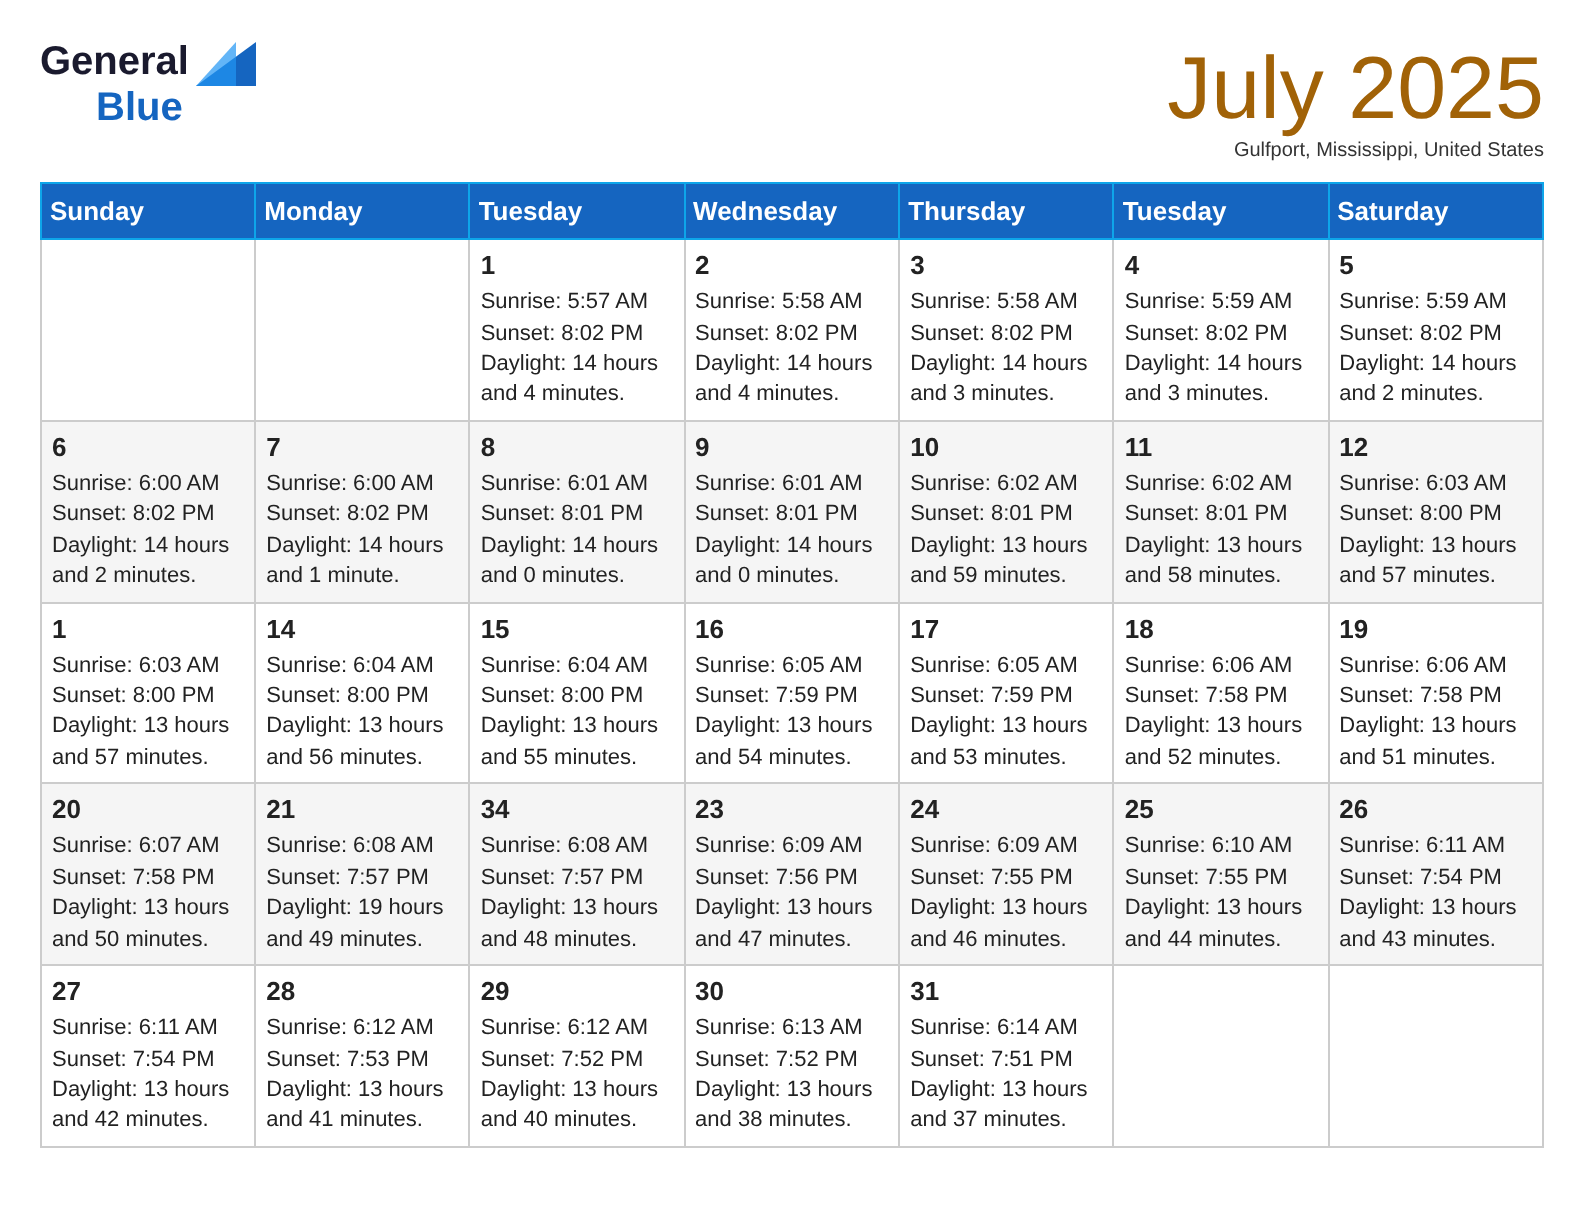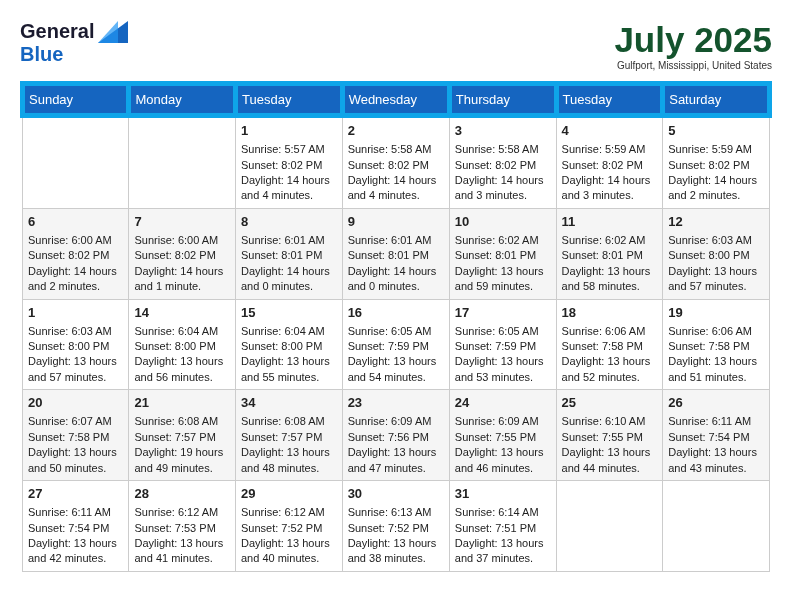--- a/index.html
+++ b/index.html
@@ -24,41 +24,41 @@
     .logo-row {
       display: flex;
       align-items: center;
       gap: 4px;
       justify-content: center;
     }
     .title-block {
       text-align: right;
     }
     .calendar-title {
-      font-size: 35px;
-      color: #14532d;
-      font-weight: bold;
+      font-size: 44px;
+      color: #a16207;
+      font-weight: normal;
     }
     .calendar-subtitle {
       font-size: 10px;
       color: #333;
     }
     table {
       width: 100%;
       border-collapse: collapse;
       font-size: 11px;
     }
     thead tr th {
       background-color: #1565c0;
       color: #fff;
       padding: 6px 4px;
       text-align: left;
       font-size: 13px;
-      font-weight: normal;
-      border: 5px solid #0ea5e9;
+      font-weight: bold;
+      border: 1px solid #0ea5e9;
     }
     tbody tr td {
       vertical-align: top;
       padding: 4px 5px;
       border: 1px solid #ccc;
       min-height: 80px;
       width: 108px;
       color: #222;
       line-height: 1.4;
     }
@@ -84,21 +84,21 @@
 <div class="header">
   <div class="logo">
     <div class="logo-row">
       <span style="font-size:20px;font-weight:bold;color:#1a1a2e;">General</span>
       <svg width="30" height="22" viewBox="0 0 30 22">
         <polygon points="0,22 30,0 30,22" fill="#1565c0"></polygon>
         <polygon points="0,22 20,0 20,22" fill="#2196f3" opacity="0.7"></polygon>
       </svg>
     </div>
     <div>
-      <span style="font-size:20px;font-weight:bold;color:#1565c0;">Blue</span>
+      <span style="font-size:20px;font-weight:bold;color:#1565c0;margin-left:28px;">Blue</span>
     </div>
   </div>
   <div class="title-block">
     <div class="calendar-title">July 2025</div>
     <div class="calendar-subtitle">Gulfport, Mississippi, United States</div>
   </div>
 </div>
 
 <table>
   <thead>

